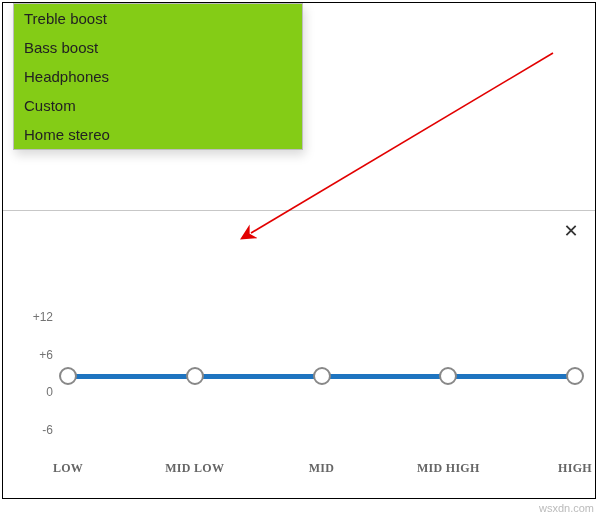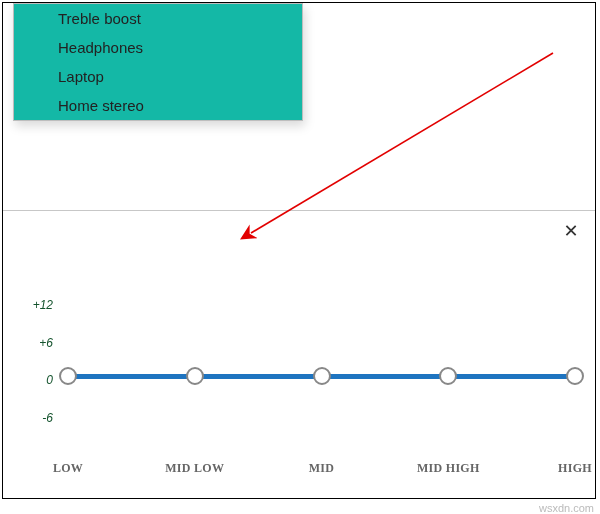--- a/index.html
+++ b/index.html
@@ -27,24 +27,23 @@
     top: 10px;
     color: #0066b3;
     font-size: 14px;
     letter-spacing: 0.5px;
   }
   .dropdown {
     position: absolute;
     left: 10px;
     top: 0px;
     width: 290px;
-    background: #14b8a6;
+    background: #84cc16;
     border: 1px solid #bdbdbd;
     box-shadow: 2px 5px 10px rgba(0,0,0,0.15);
-    padding-left: 34px;
   }
   .dropdown-item {
     padding: 6px 10px;
     font-size: 15px;
     color: #222;
     cursor: pointer;
   }
   .dropdown-item.selected {
     background: #2f86c5;
     color: #000;
@@ -71,26 +70,25 @@
   .slider-area {
     position: absolute;
     left: 20px;
     right: 20px;
     top: 90px;
     height: 180px;
   }
   .y-ticks {
     position: absolute;
     left: 0;
-    top: 4px;
+    top: 16px;
     width: 30px;
     height: 150px;
     font-size: 12px;
-    color: #14532d;
-    font-style: italic;
+    color: #737373;
   }
   .y-tick {
     position: absolute;
     right: 0;
     text-align: right;
     width: 30px;
     transform: translateY(-50%);
   }
   .track-line {
     position: absolute;
@@ -185,22 +183,23 @@
           <div class="x-tick" style="left: 25%;">MID LOW</div>
           <div class="x-tick" style="left: 50%;">MID</div>
           <div class="x-tick" style="left: 75%;">MID HIGH</div>
           <div class="x-tick" style="left: 100%;">HIGH</div>
         </div>
     </div>
   </div>
 
   <div class="dropdown">
       <div class="dropdown-item"><span>Treble boost</span></div>
+      <div class="dropdown-item"><span>Bass boost</span></div>
       <div class="dropdown-item"><span>Headphones</span></div>
-      <div class="dropdown-item"><span>Laptop</span></div>
+      <div class="dropdown-item"><span>Custom</span></div>
       <div class="dropdown-item"><span>Home stereo</span></div>
     </div>
 
   <svg class="arrow" viewBox="0 0 340 220">
     <defs>
       <marker id="ah" markerWidth="12" markerHeight="12" refX="2" refY="5" orient="auto">
         <path d="M0,0 L10,5 L0,10 L3,5 Z" fill="#e20000"></path>
       </marker>
     </defs>
     <line x1="320" y1="20" x2="18" y2="200" stroke="#e20000" stroke-width="1.6" marker-end="url(#ah)"></line>

